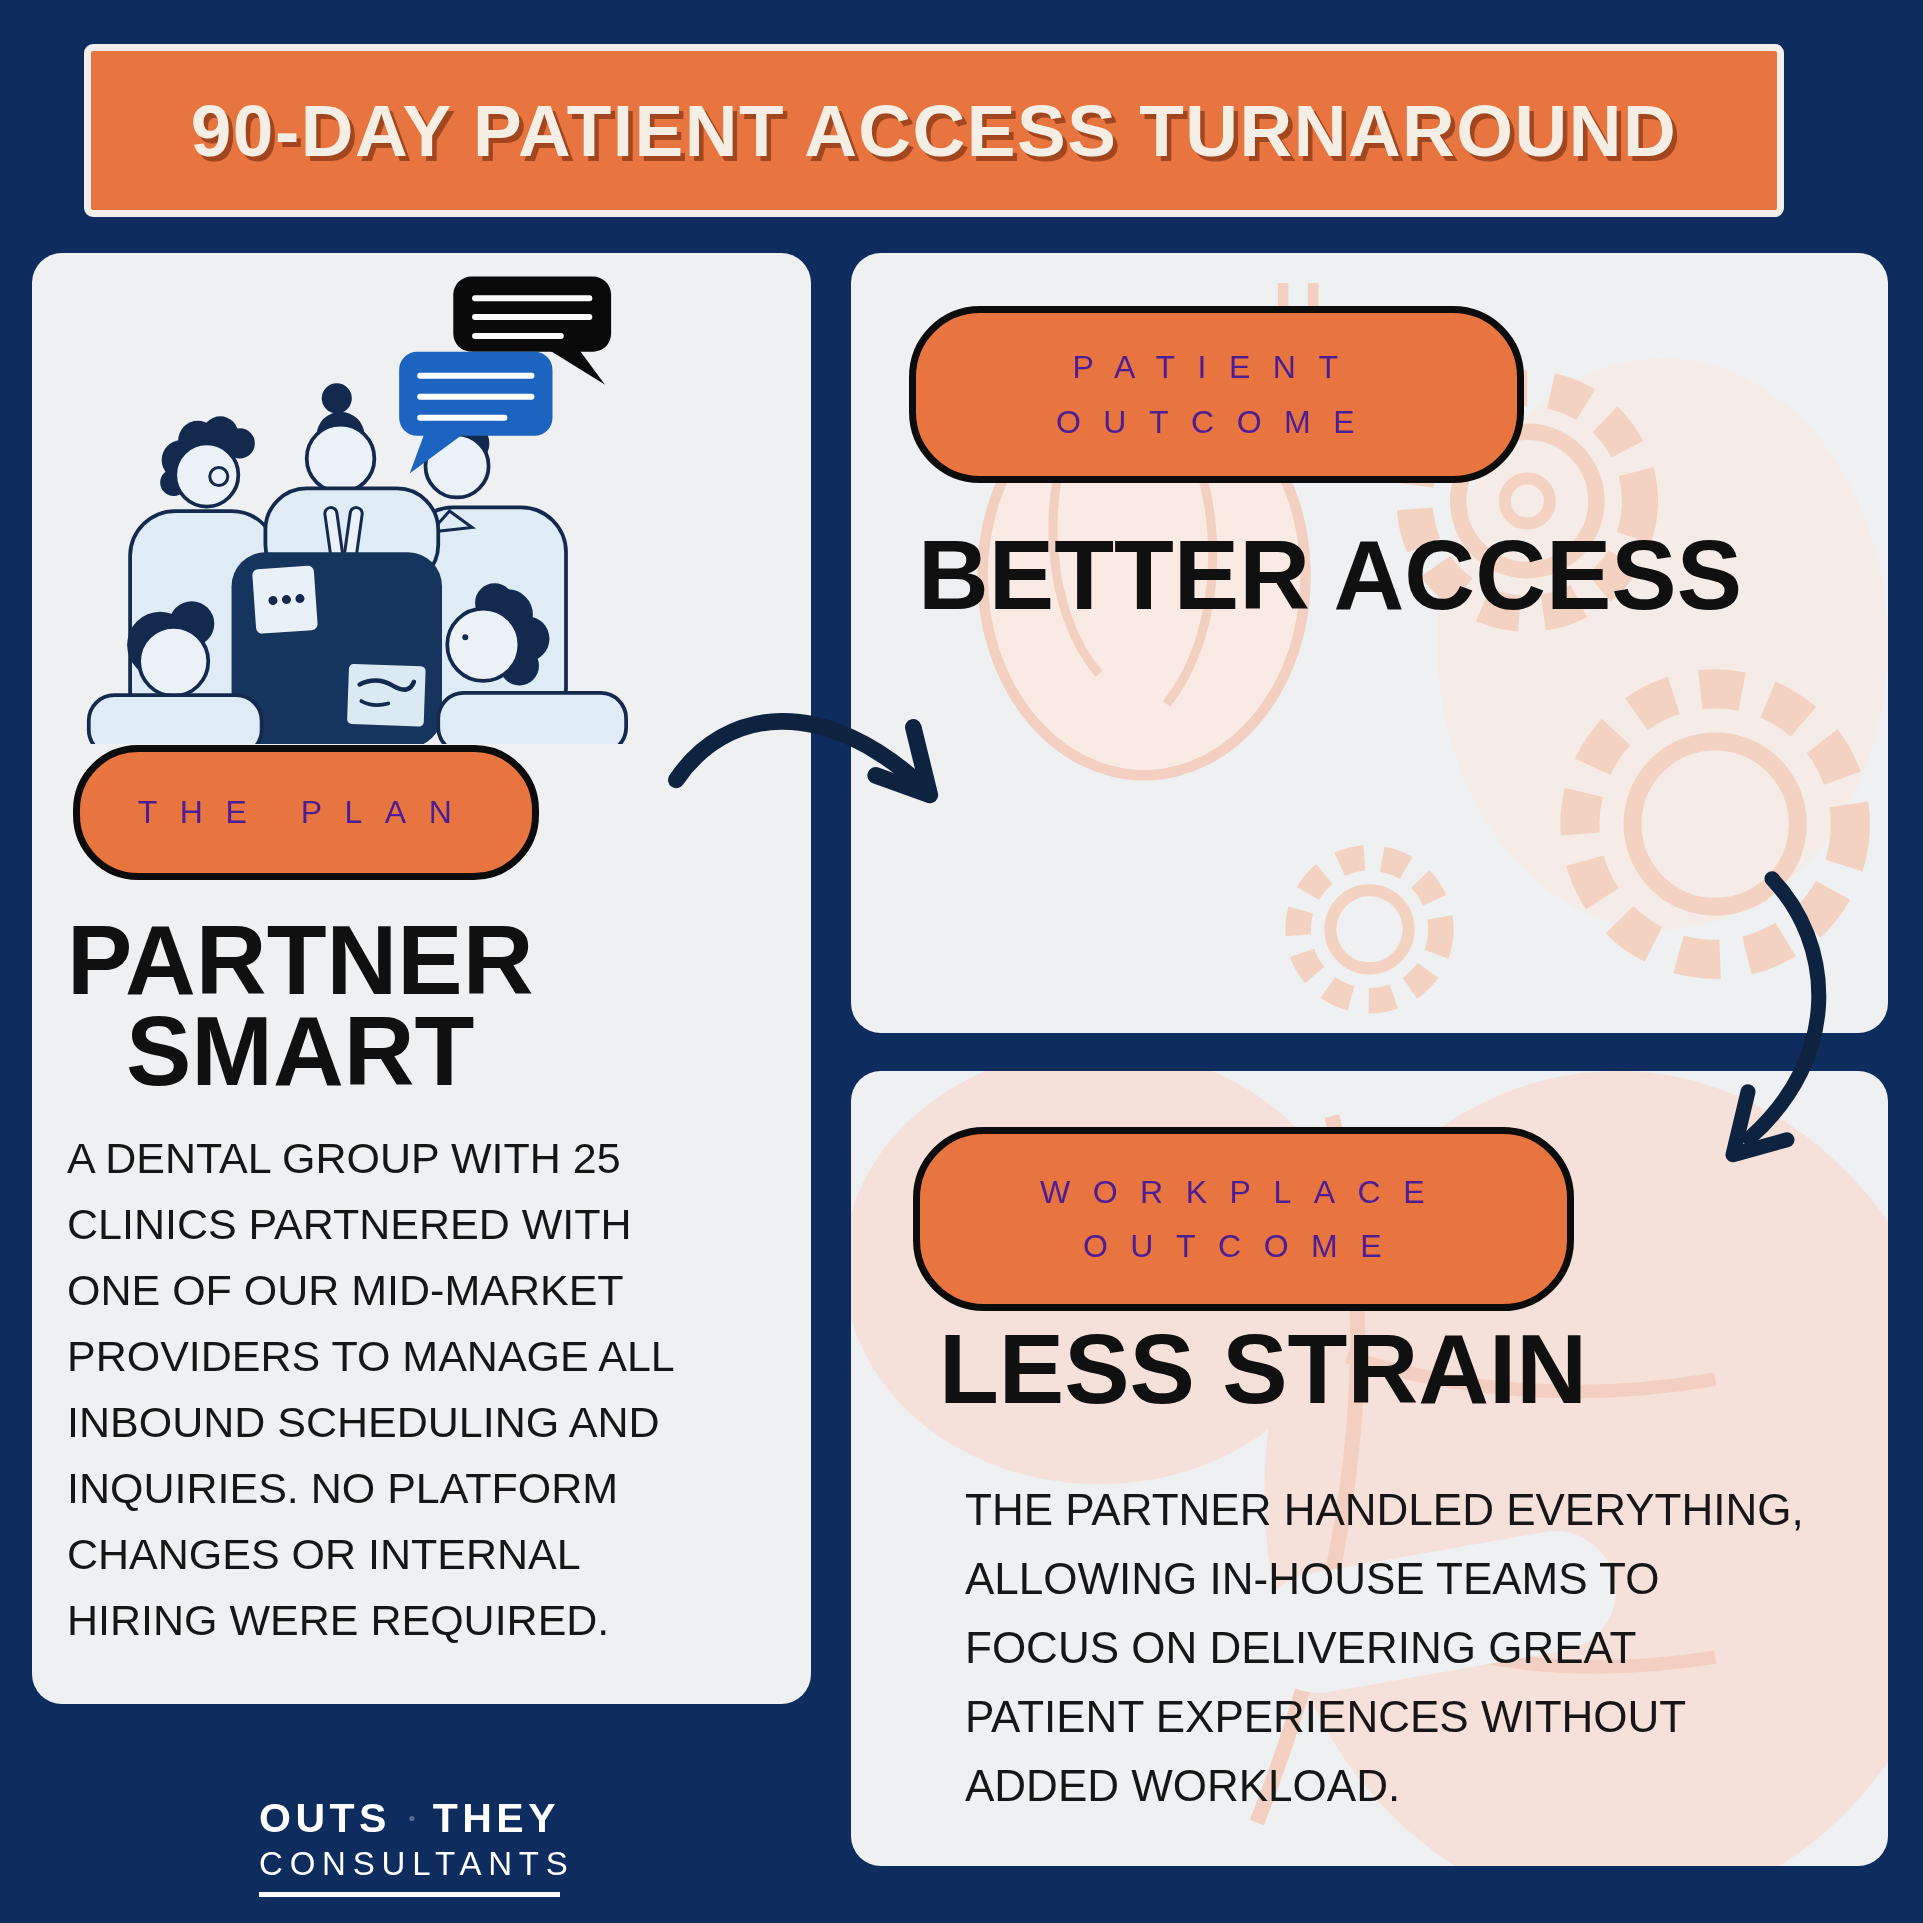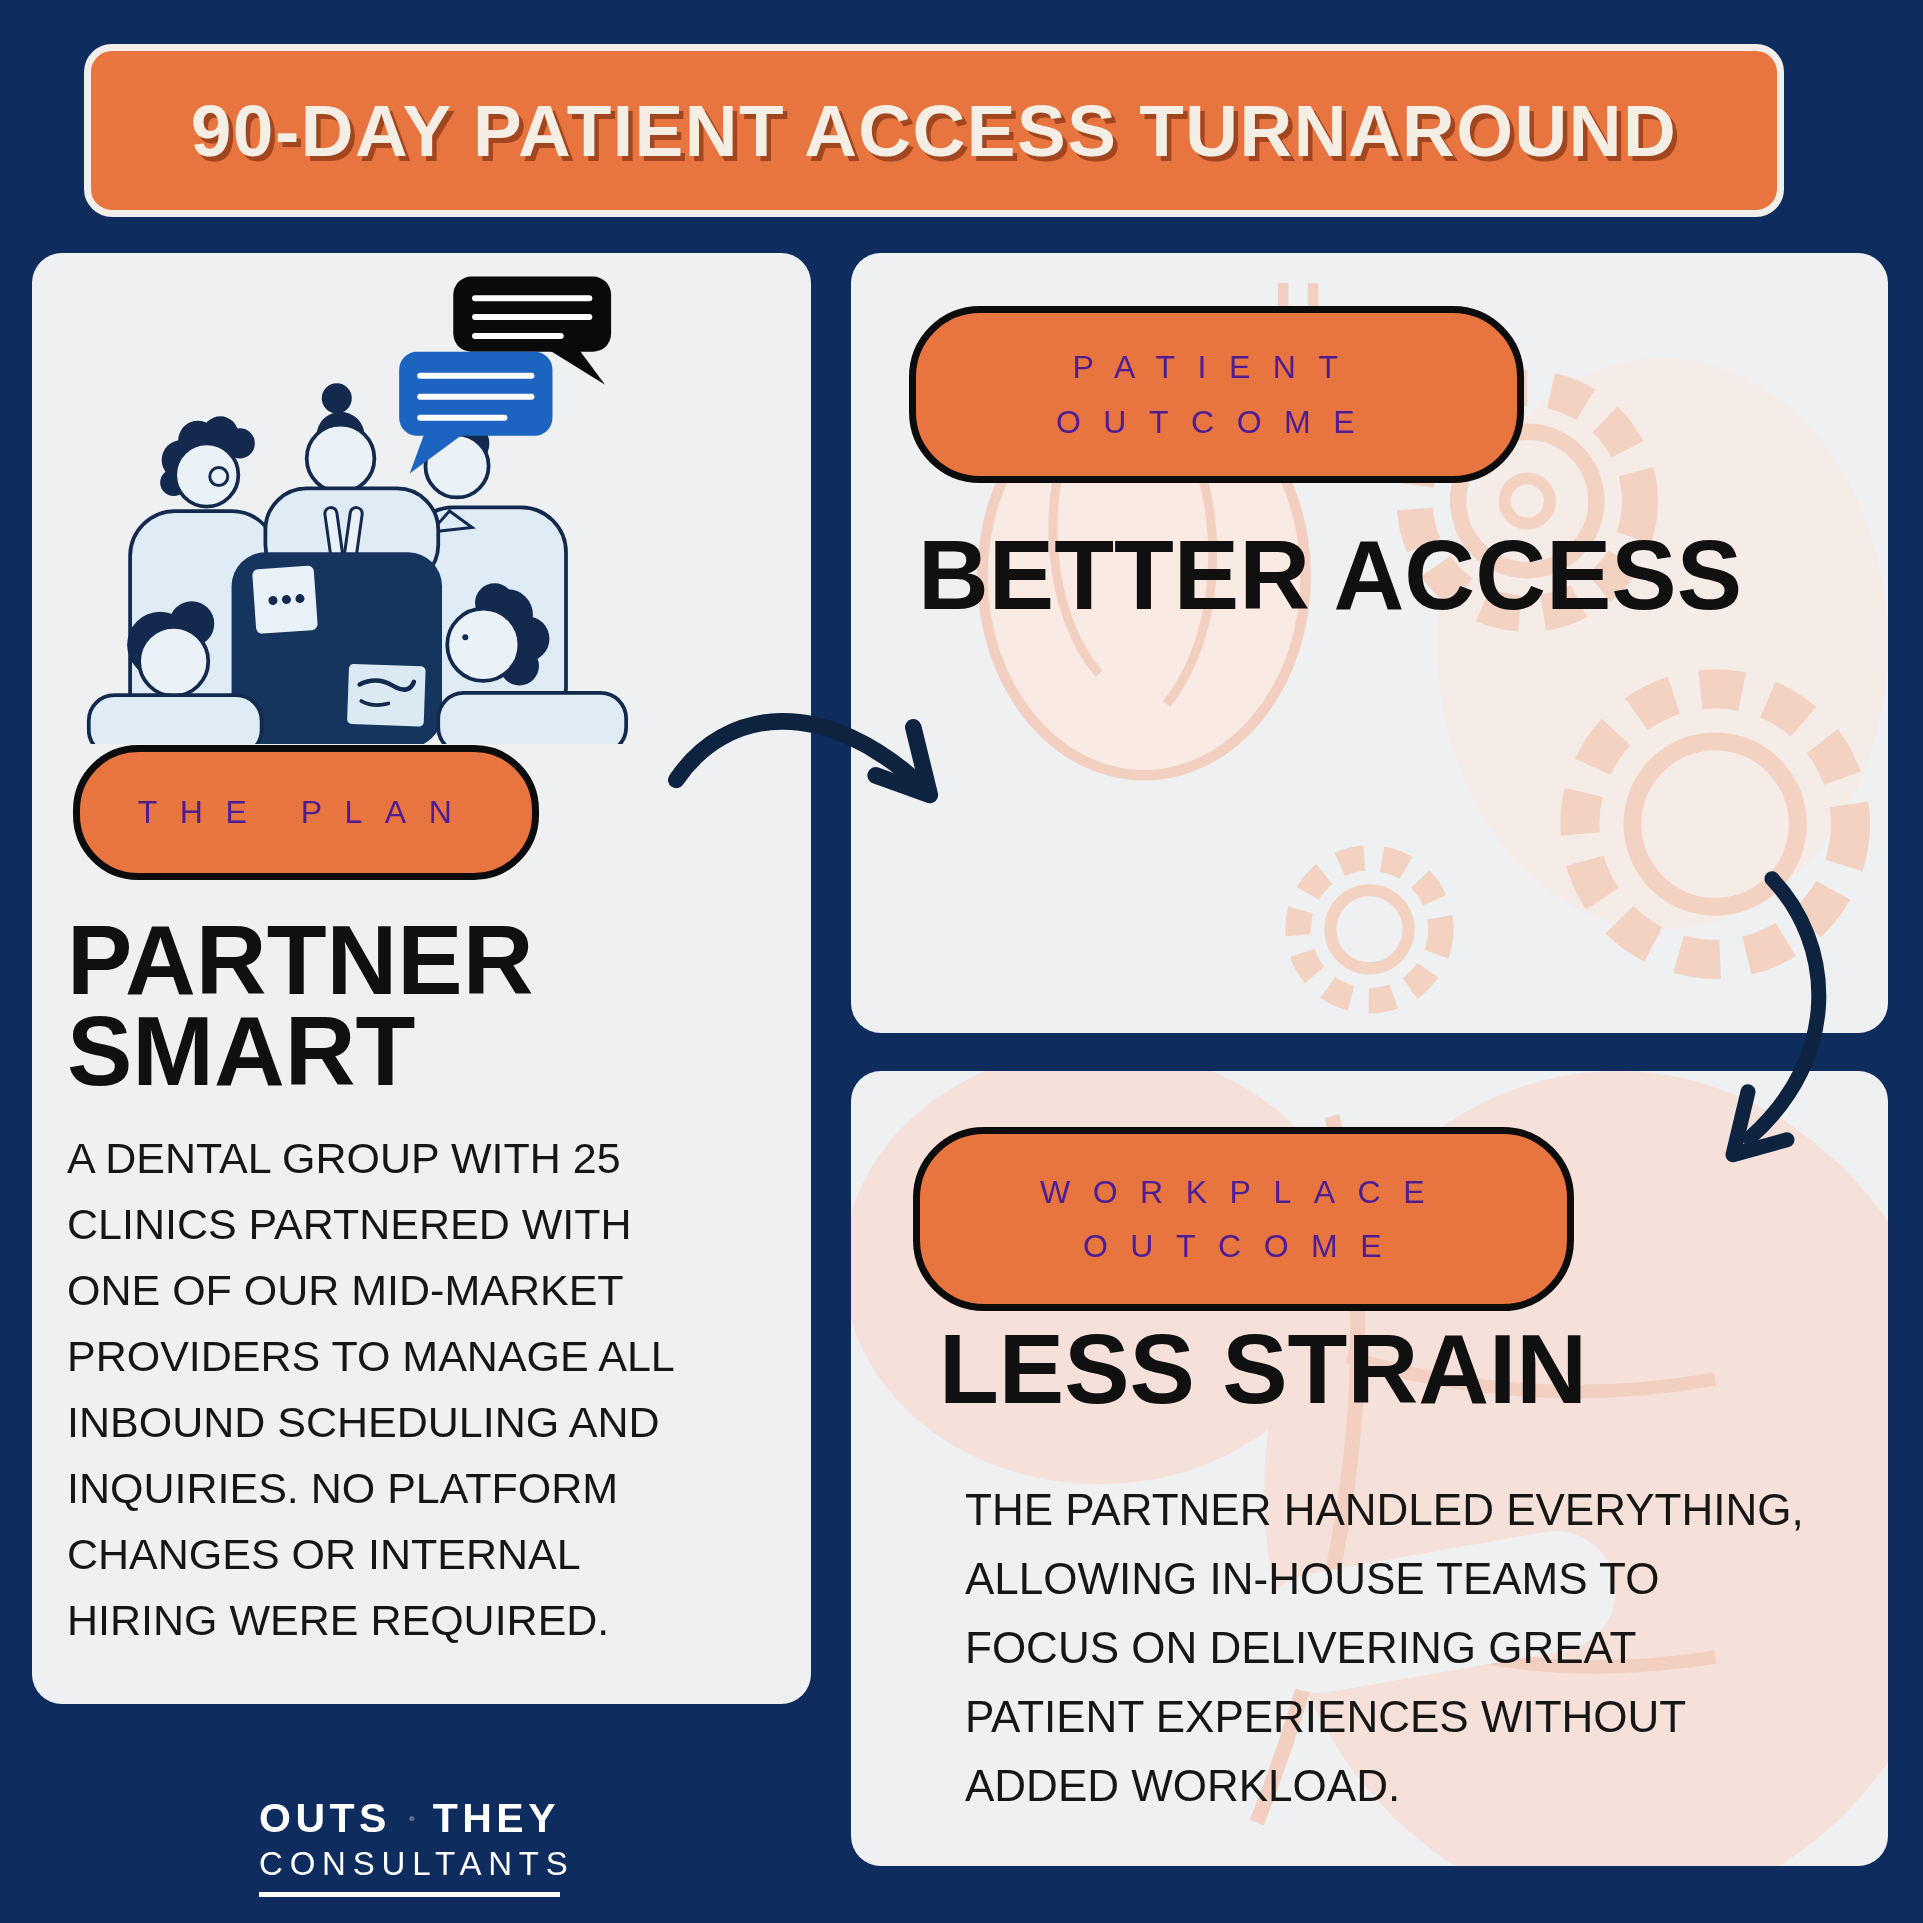--- a/index.html
+++ b/index.html
@@ -2,21 +2,21 @@
 <html style="font-size:12px"><head>
 <meta charset="utf-8">
 <style>
   html,body{margin:0;padding:0;background:#0E2C5E;}
   .canvas{position:relative;width:1924px;height:1924px;background:#0E2C5E;overflow:hidden;
           font-family:"Liberation Sans",sans-serif;}
   .pre{white-space:pre-line;}
 
   
   .banner{position:absolute;left:84px;top:44px;width:1700px;height:173px;
-          background:#E8743F;border:7.5px solid #F2EFEB;border-radius:28px;
+          background:#E8743F;border:7.5px solid #F2EFEB;border-radius:9px;
           display:flex;align-items:center;justify-content:center;box-sizing:border-box;}
   .banner h1{margin:0;font-size:73px;font-weight:700;letter-spacing:1.5px;color:#F4EEE5;
              text-shadow:4.5px 5.3px 0 rgba(150,64,26,.88);}
 
   
   .panel{position:absolute;background:#EFF0F1;border-radius:30px;overflow:hidden;}
   .panel-left{left:32px;top:253px;width:779px;height:1451px;}
   .panel-tr{left:851px;top:253px;width:1037px;height:780px;}
   .panel-br{left:851px;top:1071px;width:1037px;height:795px;}
   .bg-art{position:absolute;left:0;top:0;z-index:0;}
@@ -27,21 +27,21 @@
   .pill span{font-size:32px;font-weight:400;letter-spacing:22.5px;line-height:1.7;
              color:#4c1d95;text-align:center;}
   .pill-plan{left:41px;top:460px;width:466px;height:135px;border-radius:65px;margin-top:32px;}
   .pill-patient{left:58px;top:53px;width:615px;height:177px;}
   .pill-work{left:62px;top:56px;width:661px;height:184px;}
 
   
   .big-heading{position:absolute;margin:0;font-size:98px;font-weight:700;line-height:.93;
                color:#101010;z-index:2;letter-spacing:0;}
   .body-copy{position:absolute;margin:0;font-size:44px;font-weight:400;color:#161616;z-index:2;}
-  .h-plan{left:35px;top:662px;}
+  .h-plan{left:35px;top:662px;text-align:center;}
   .b-plan{left:35px;top:872px;font-size:43px;line-height:66px;}
   .h-patient{left:67px;top:277px;}
   .b-patient{left:189px;top:402px;line-height:68px;}
   .h-work{left:88px;top:253px;}
   .b-work{left:114px;top:404px;line-height:69px;}
 
   
   .illu{position:absolute;left:53px;top:9.8px;z-index:1;}
   .arrow{position:absolute;z-index:50;}
   .arrow1{left:665px;top:691px;}

